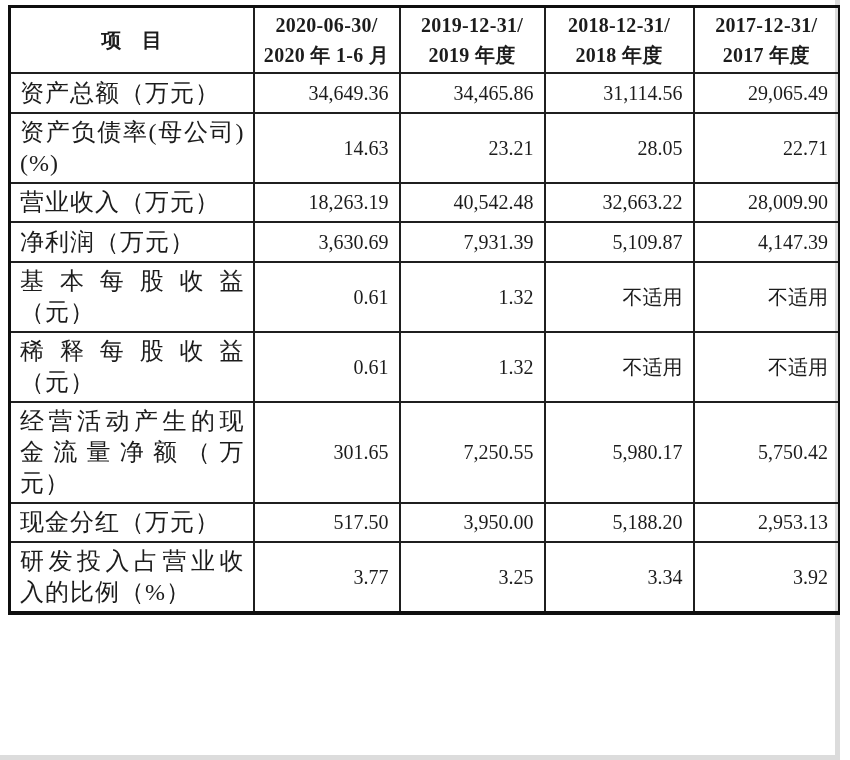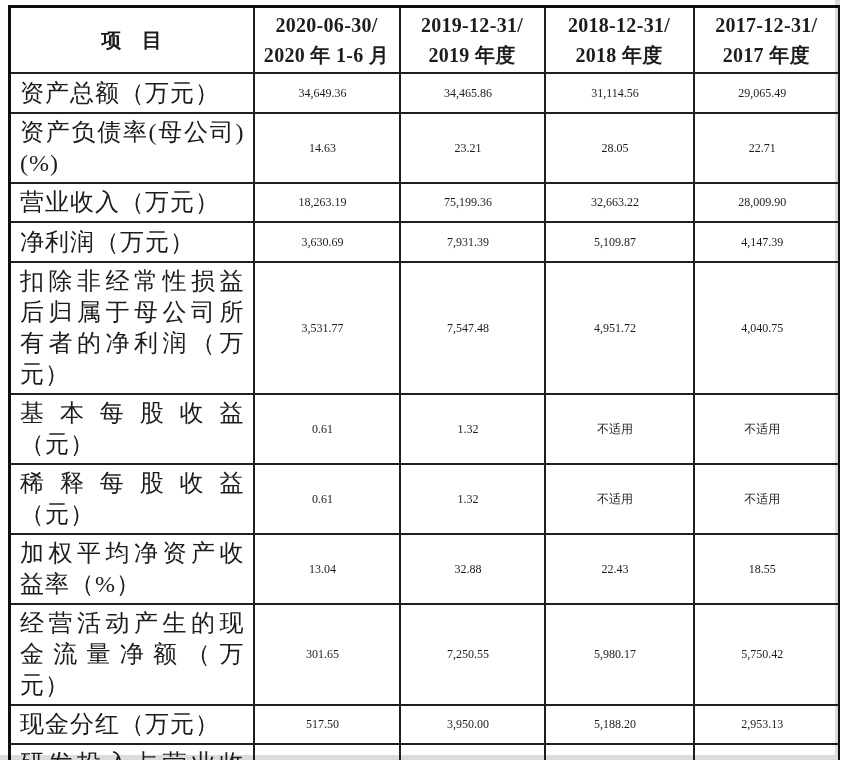--- a/index.html
+++ b/index.html
@@ -47,22 +47,22 @@
   }
   th.hdr .hline { white-space: nowrap; }
   td.lbl {
     font-size: 24px;
     letter-spacing: 1px;
     line-height: 31px;
     text-align: justify;
     padding: 3px 8px 3px 9px;
   }
   td.num {
-    font-size: 12px;
-    text-align: center;
+    font-size: 20px;
+    text-align: right;
     padding: 2px 10px 2px 2px;
     white-space: nowrap;
   }
   tr.rh64 { height: 64px; }
   tr.rh40 { height: 40px; }
   tr.rh62 { height: 62px; }
   tr.rh38 { height: 38px; }
   tr.rh39 { height: 39px; }
   tr.rh63 { height: 63px; }
   tr.rh60 { height: 60px; }
@@ -112,58 +112,44 @@
       <tr class="rh38">
         <td class="lbl">资产负债率(母公司)(%)</td>
         <td class="num">14.63</td>
         <td class="num">23.21</td>
         <td class="num">28.05</td>
         <td class="num">22.71</td>
       </tr>
       <tr class="rh39">
         <td class="lbl">营业收入（万元）</td>
         <td class="num">18,263.19</td>
-        <td class="num">75,199.36</td>
+        <td class="num">40,542.48</td>
         <td class="num">32,663.22</td>
         <td class="num">28,009.90</td>
       </tr>
       <tr class="rh40">
         <td class="lbl">净利润（万元）</td>
         <td class="num">3,630.69</td>
         <td class="num">7,931.39</td>
         <td class="num">5,109.87</td>
         <td class="num">4,147.39</td>
-      </tr>
-      <tr class="rh94">
-        <td class="lbl">扣除非经常性损益后归属于母公司所有者的净利润（万元）</td>
-        <td class="num">3,531.77</td>
-        <td class="num">7,547.48</td>
-        <td class="num">4,951.72</td>
-        <td class="num">4,040.75</td>
       </tr>
       <tr class="rh39">
         <td class="lbl">基本每股收益（元）</td>
         <td class="num">0.61</td>
         <td class="num">1.32</td>
         <td class="num">不适用</td>
         <td class="num">不适用</td>
       </tr>
       <tr class="rh40">
         <td class="lbl">稀释每股收益（元）</td>
         <td class="num">0.61</td>
         <td class="num">1.32</td>
         <td class="num">不适用</td>
         <td class="num">不适用</td>
-      </tr>
-      <tr class="rh63">
-        <td class="lbl">加权平均净资产收益率（%）</td>
-        <td class="num">13.04</td>
-        <td class="num">32.88</td>
-        <td class="num">22.43</td>
-        <td class="num">18.55</td>
       </tr>
       <tr class="rh62">
         <td class="lbl">经营活动产生的现金流量净额（万元）</td>
         <td class="num">301.65</td>
         <td class="num">7,250.55</td>
         <td class="num">5,980.17</td>
         <td class="num">5,750.42</td>
       </tr>
       <tr class="rh39">
         <td class="lbl">现金分红（万元）</td>

